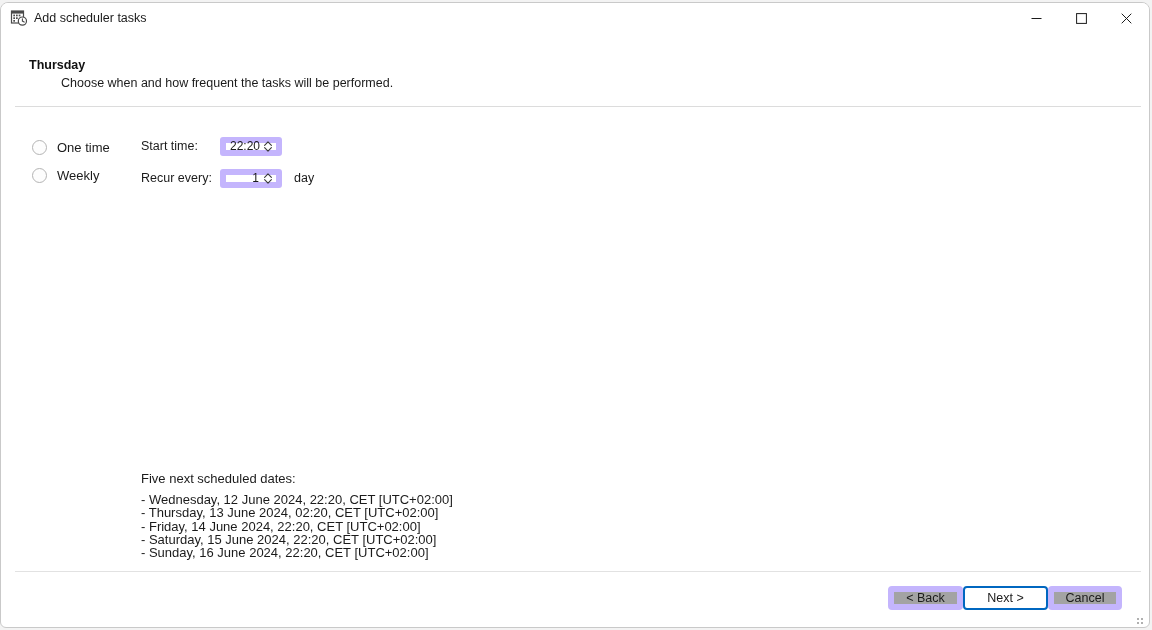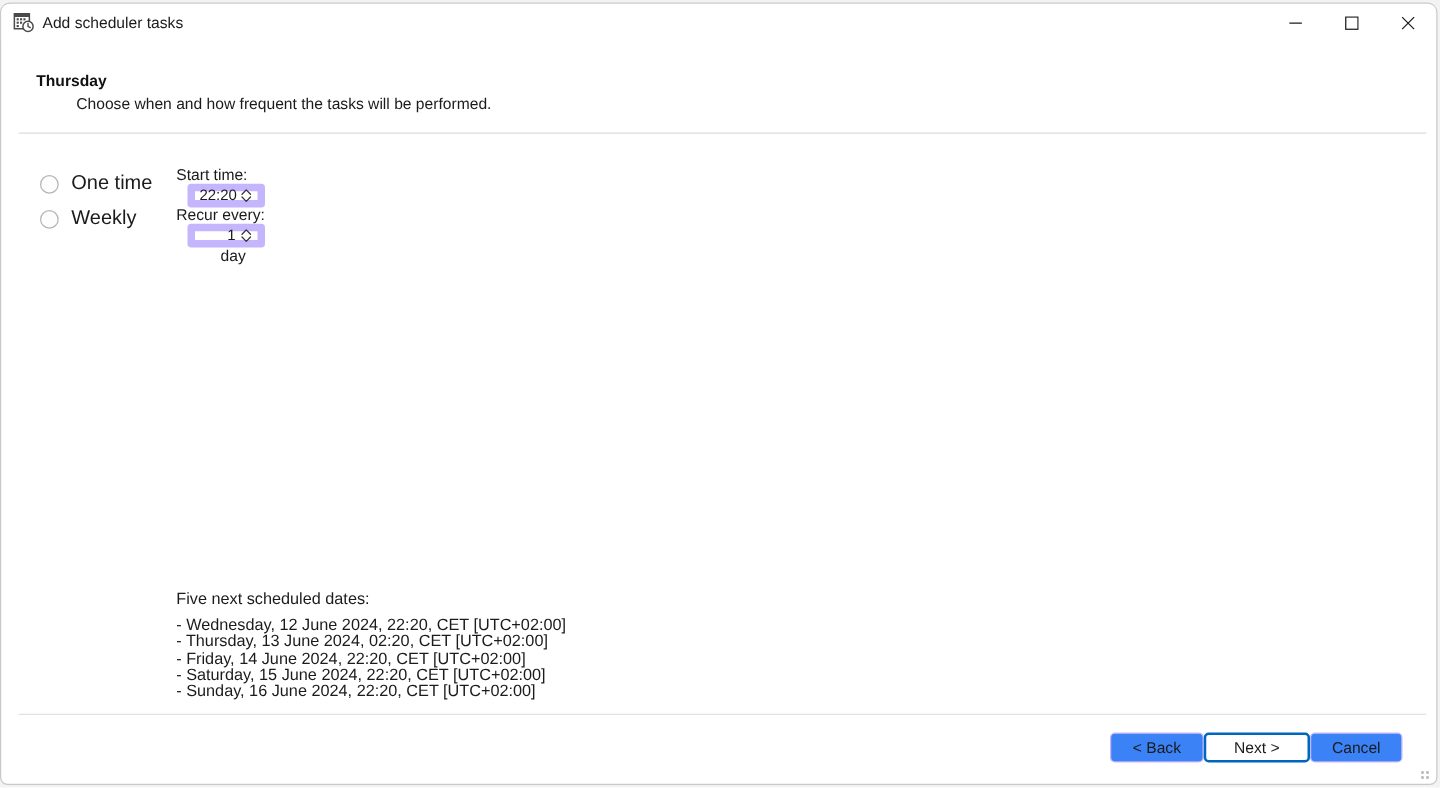--- a/index.html
+++ b/index.html
@@ -112,34 +112,33 @@
     flex: none;
   }
   .radio-row.selected .radio-mark {
     border: 4px solid #0067c0;
     background: #ffffff;
     width: 16px;
     height: 16px;
   }
   .radio-label {
     margin-left: 10px;
-    font-size: 16px;
+    font-size: 13px;
     color: #1b1b1b;
     white-space: nowrap;
   }
 
   
   #fields { position: absolute; left: 140px; top: 130px; }
   .field-row {
     position: relative;
     height: 26px;
     margin-bottom: 0px;
     display: flex;
     align-items: center;
-    flex-direction: column;
   }
   .field-label {
     width: 79px;
     font-size: 12.5px;
     color: #1b1b1b;
     white-space: nowrap;
   }
   .spinbox {
     width: 62px;
     height: 19px;
@@ -190,23 +189,23 @@
     left: 14px;
     top: 568px;
     width: 1126px;
     height: 1px;
     background: #e2e2e2;
   }
   .fbtn {
     position: absolute;
     top: 583px;
     height: 24px;
-    border: 1px solid #c4b5fd;
+    border: 6px solid #c4b5fd;
     border-radius: 4px;
-    background: #3b82f6;
+    background: #a3a3a3;
     font-family: "Liberation Sans", sans-serif;
     font-size: 12.5px;
     color: #1b1b1b;
     display: flex;
     align-items: center;
     justify-content: center;
     box-sizing: border-box;
     cursor: default;
   }
   #btn-back   { left: 887px; width: 75px; }

